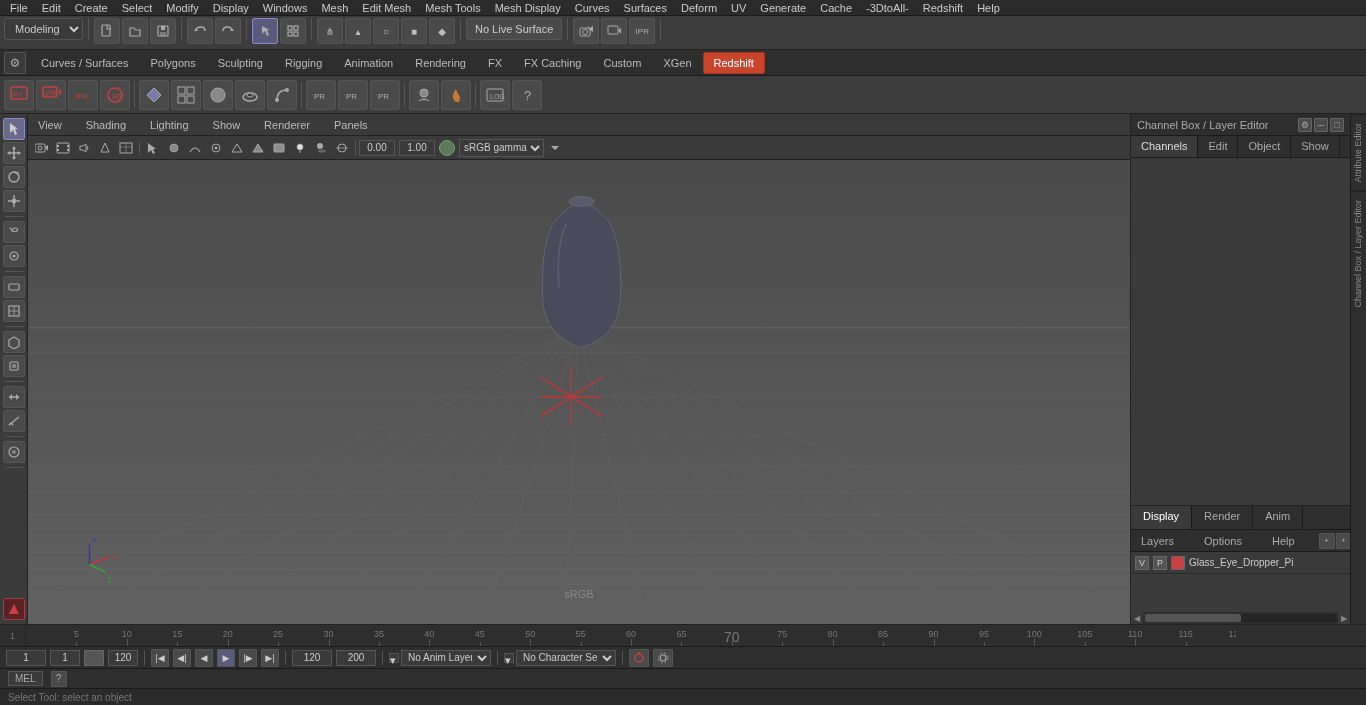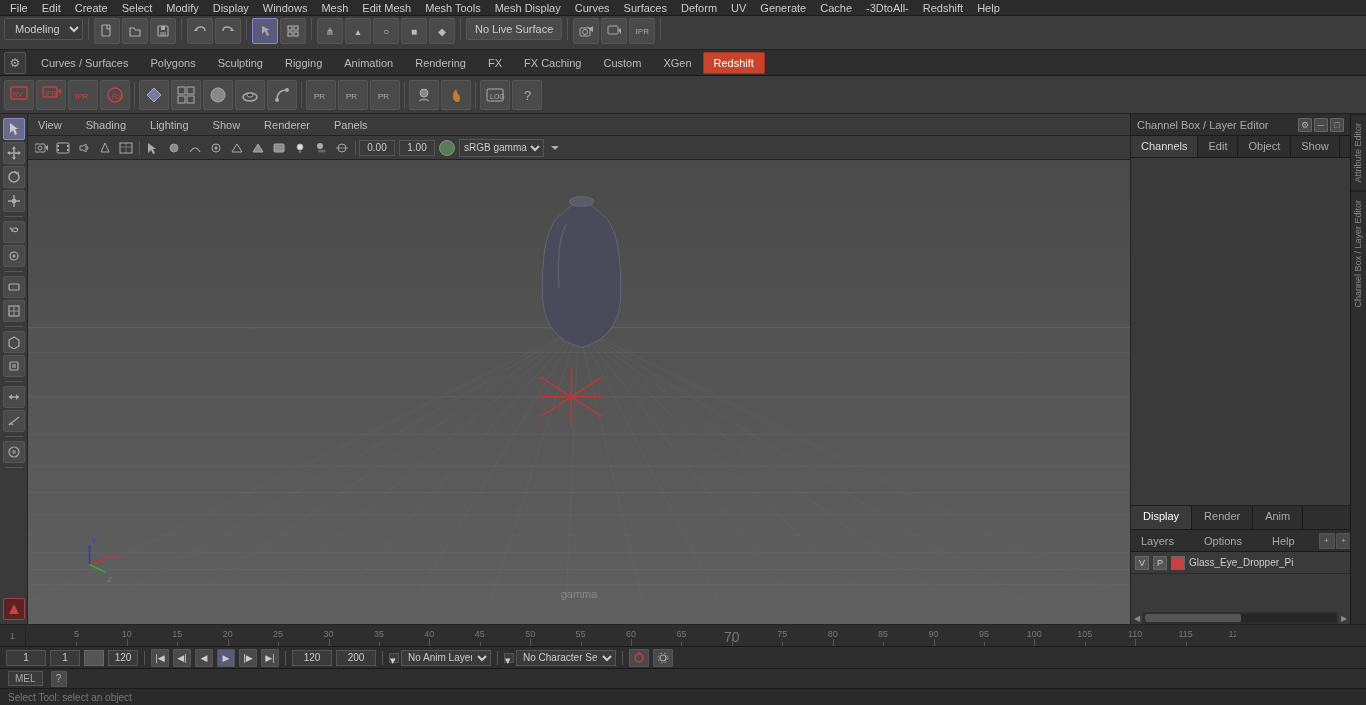--- a/index.html
+++ b/index.html
@@ -1171,21 +1171,21 @@
             <line x1="0" y1="0" x2="0" y2="-20" stroke="#3333cc" stroke-width="1.5"></line>
             <line x1="0" y1="0" x2="20" y2="-8" stroke="#cc3333" stroke-width="1.5"></line>
             <line x1="0" y1="0" x2="16" y2="8" stroke="#33aa33" stroke-width="1.5"></line>
             <text x="2" y="-22" fill="#3333cc" font-size="8">Y</text>
             <text x="22" y="-6" fill="#cc3333" font-size="8">X</text>
             <text x="17" y="18" fill="#33aa33" font-size="8">Z</text>
           </g>
         </svg>
 
         
-        <div id="vp-label">gamma</div>
+        <div id="vp-label">sRGB</div>
       </div>
     </div>
 
     <div id="right-panel">
 
       <div id="channel-box-header">
         <span class="cb-title">Channel Box / Layer Editor</span>
         <div style="display:flex;gap:2px;">
           <div class="cb-btn">⚙</div>
           <div class="cb-btn">─</div>

